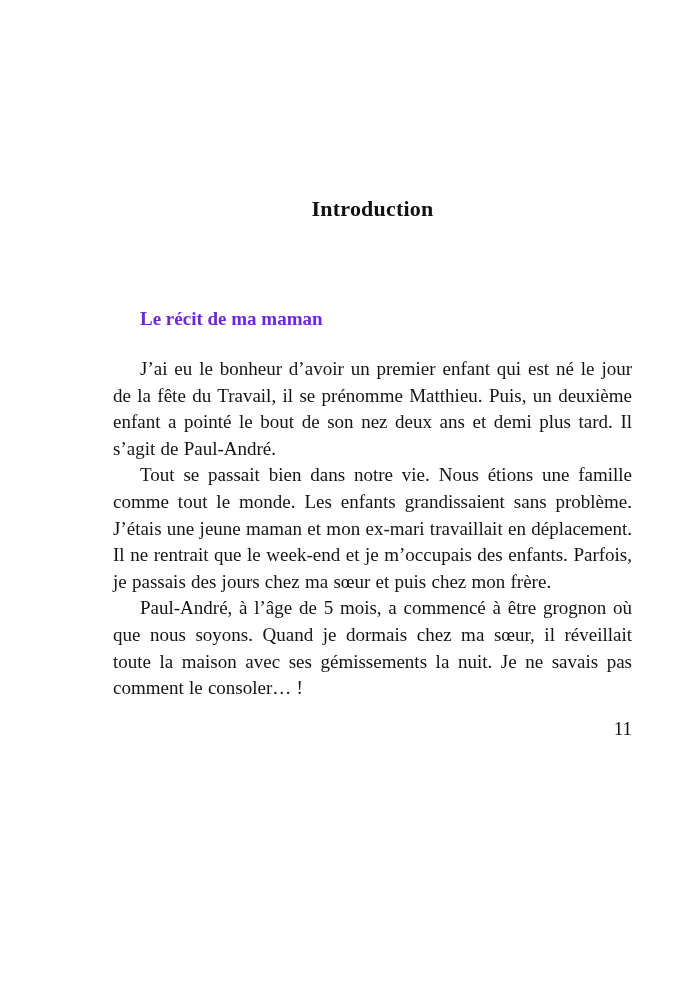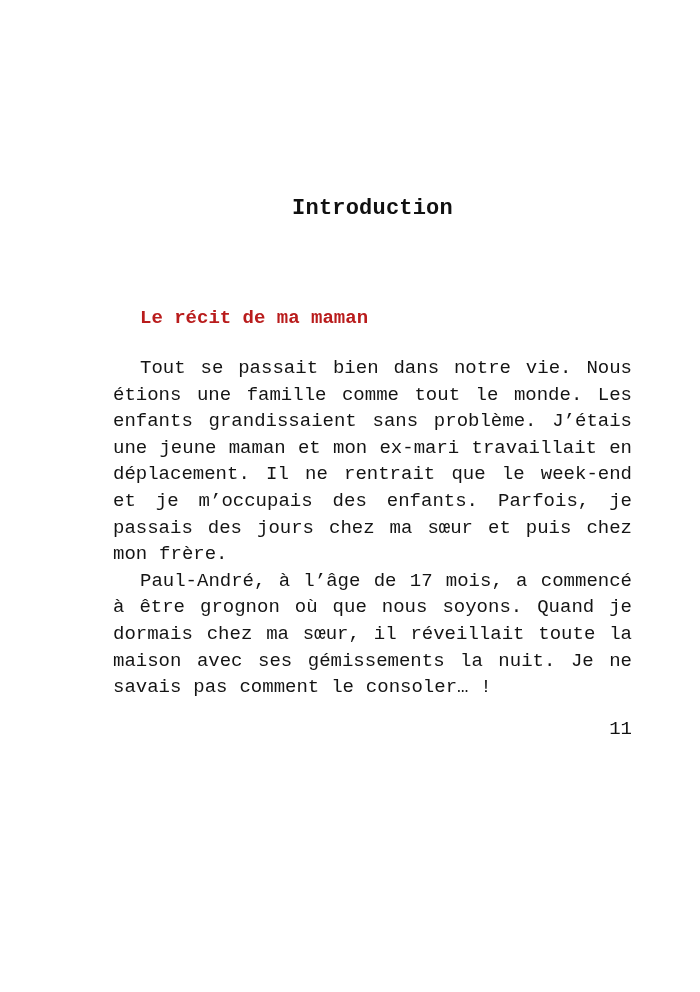--- a/index.html
+++ b/index.html
@@ -6,40 +6,40 @@
       margin: 0;
       padding: 0;
       background: #ffffff;
     }
     .page {
       position: relative;
       width: 700px;
       height: 792px;
       background: #ffffff;
       color: #141414;
-      font-family: Liberation Mono, monospace;
+      font-family: Liberation Serif, serif;
       box-sizing: border-box;
       padding: 0 68px 0 113px;
       overflow: hidden;
     }
     .title {
       margin: 0;
       padding-top: 196px;
       text-align: center;
       font-size: 22px;
       font-weight: bold;
       letter-spacing: 0.2px;
       color: #111111;
     }
     .subheading {
       margin: 86px 0 0 0;
       font-size: 19px;
       font-weight: bold;
       text-indent: 27px;
-      color: #b91c1c;
+      color: #6d28d9;
     }
     .body-text {
       margin-top: 26px;
     }
     .body-text p {
       margin: 0;
       font-size: 19px;
       line-height: 26.6px;
       text-align: justify;
       text-indent: 27px;
@@ -57,19 +57,20 @@
 </head>
 <body>
 
 <div class="page">
 
   <h1 class="title">Introduction</h1>
 
   <h2 class="subheading">Le récit de ma maman</h2>
 
   <div class="body-text">
+    <p>J’ai eu le bonheur d’avoir un premier enfant qui est né le jour de la fête du Travail, il se prénomme Matthieu. Puis, un deuxième enfant a pointé le bout de son nez deux ans et demi plus tard. Il s’agit de Paul-André.</p>
     <p>Tout se passait bien dans notre vie. Nous étions une famille comme tout le monde. Les enfants grandissaient sans problème. J’étais une jeune maman et mon ex-mari travaillait en déplacement. Il ne rentrait que le week-end et je m’occupais des enfants. Parfois, je passais des jours chez ma sœur et puis chez mon frère.</p>
-    <p>Paul-André, à l’âge de 17 mois, a commencé à être grognon où que nous soyons. Quand je dormais chez ma sœur, il réveillait toute la maison avec ses gémissements la nuit. Je ne savais pas comment le consoler… !</p>
+    <p>Paul-André, à l’âge de 5 mois, a commencé à être grognon où que nous soyons. Quand je dormais chez ma sœur, il réveillait toute la maison avec ses gémissements la nuit. Je ne savais pas comment le consoler… !</p>
   </div>
 
   <div class="page-number">11</div>
 
 </div>
 
 </body></html>

